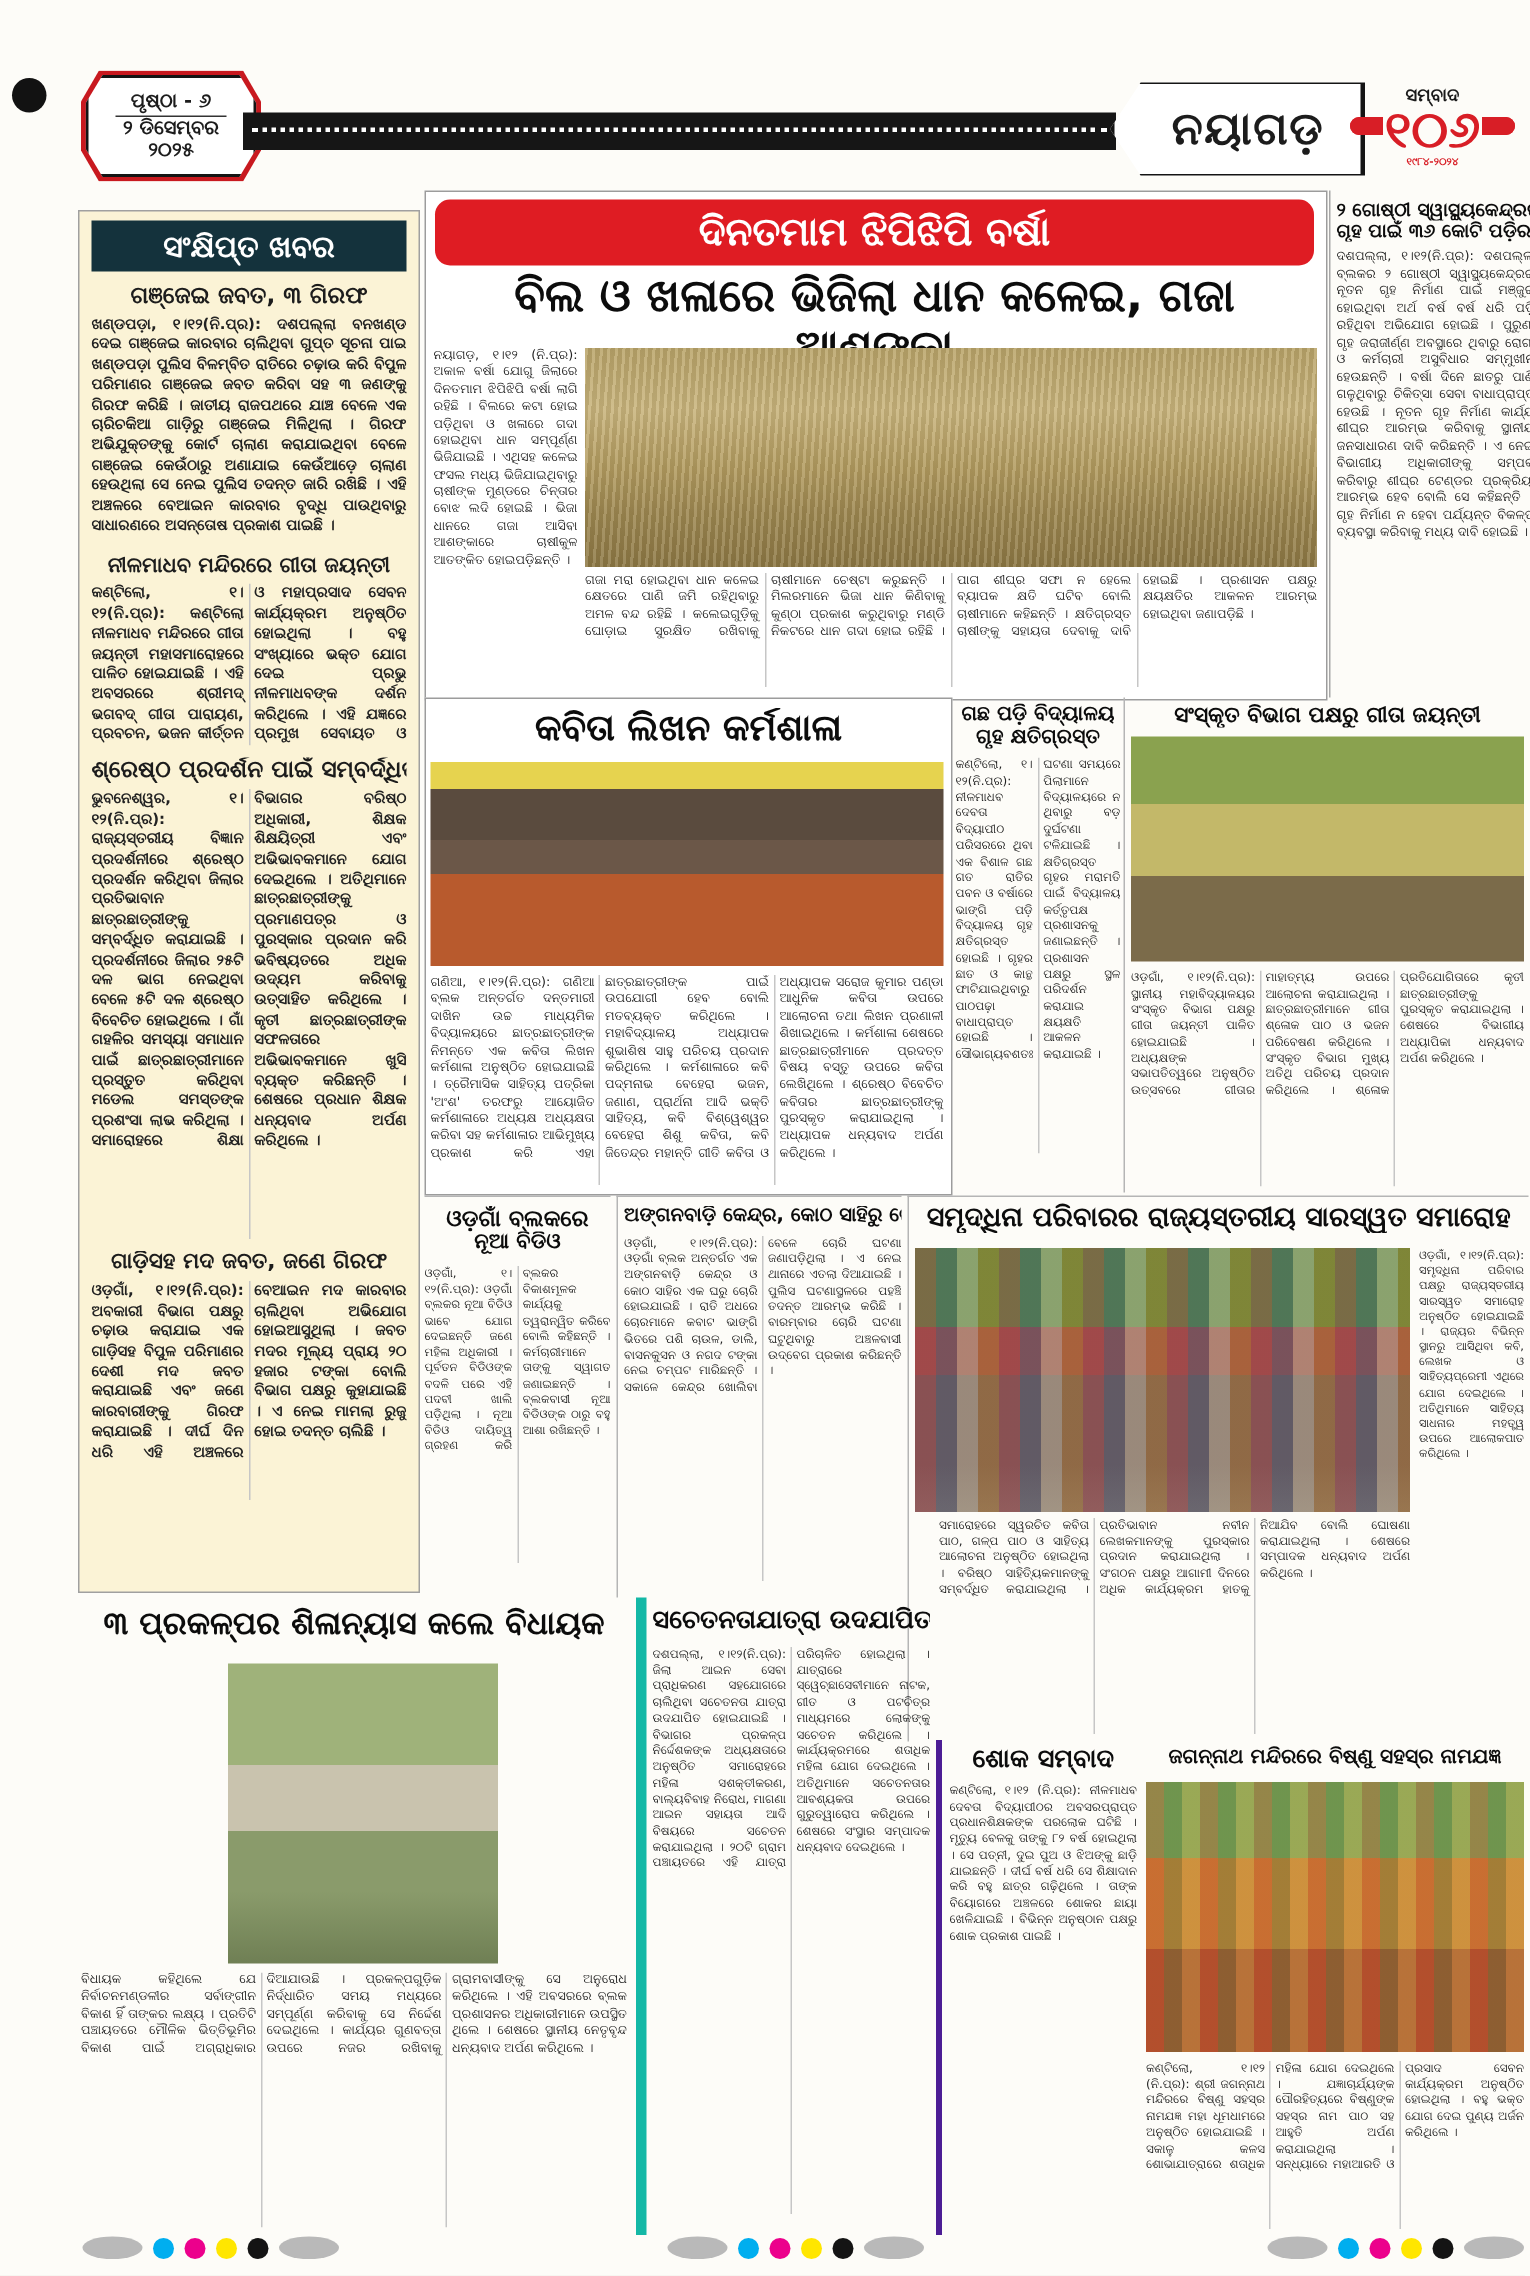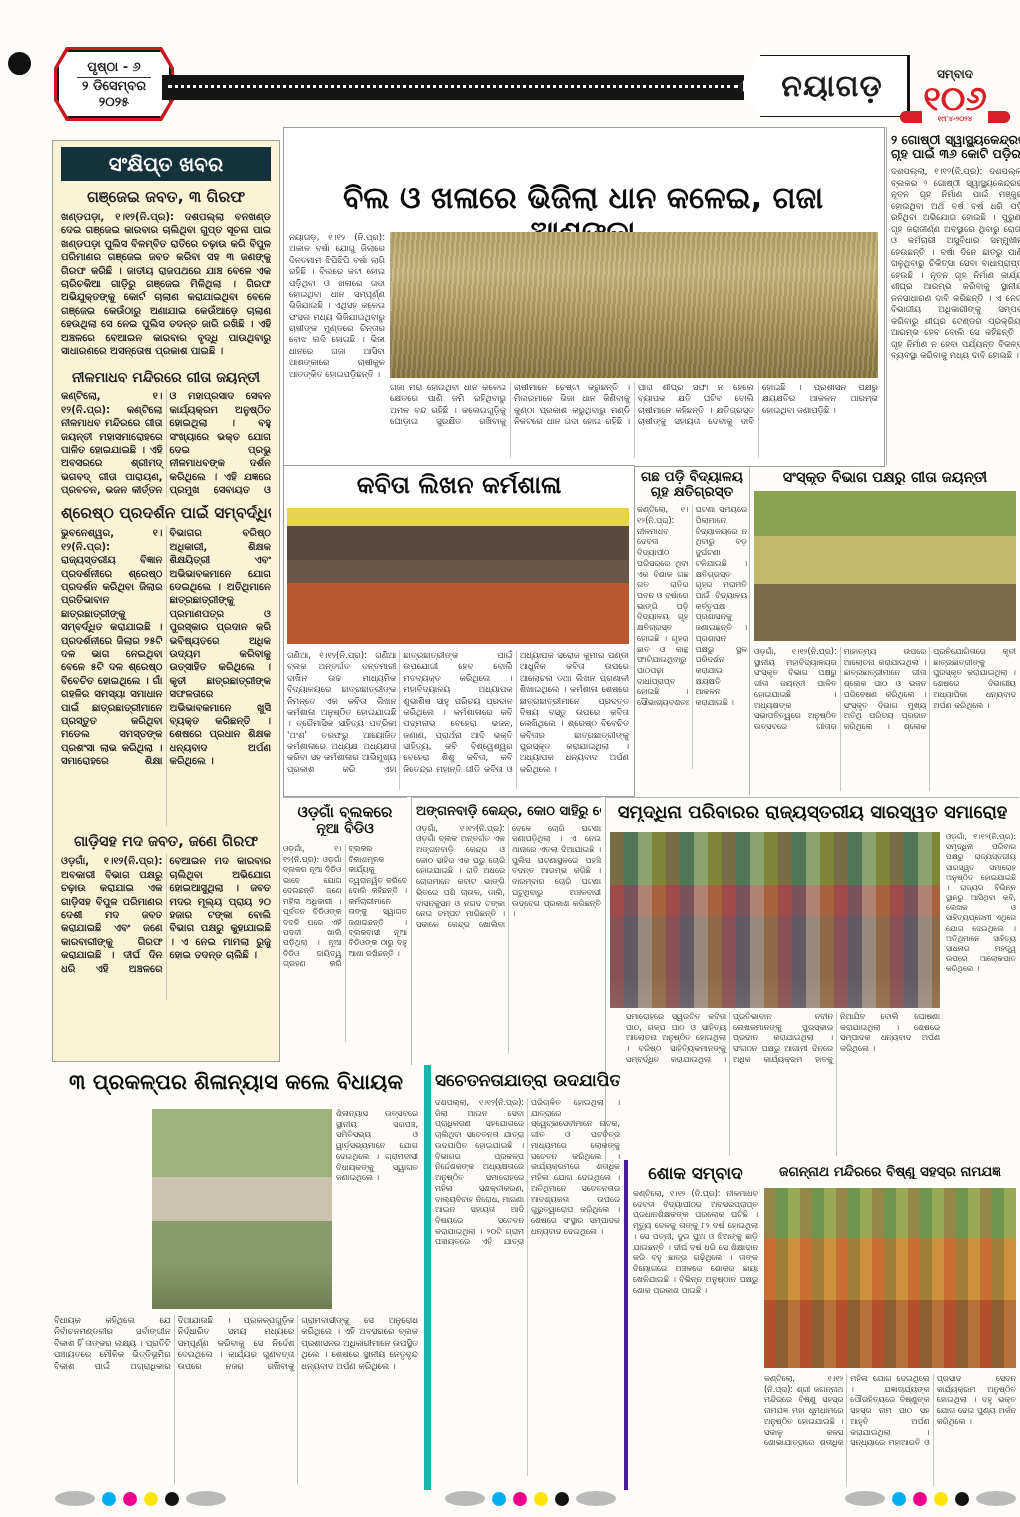--- a/index.html
+++ b/index.html
@@ -22,21 +22,21 @@
          clip-path:polygon(10% 0,90% 0,100% 28%,100% 72%,90% 100%,10% 100%,0 72%,0 28%);
          display:flex;flex-direction:column;align-items:center;justify-content:center;font-weight:bold;}
   #badge .l1{font-size:13px;border-bottom:1px solid #333;padding:0 10px 2px;}
   #badge .l2,#badge .l3{font-size:13px;}
   #band{left:162px;top:75px;width:582px;height:25px;background:#161616;}
   #band .dots{position:absolute;left:6px;right:6px;top:10px;border-top:3px dotted #fff;}
   #pennant{left:740px;top:53px;width:164px;height:60px;background:#fff;border:3px solid #141414;
            clip-path:polygon(0 50%,12% 3%,100% 3%,100% 97%,12% 97%);
            display:flex;align-items:center;justify-content:center;}
   #pennant .t{font-size:30px;font-weight:900;letter-spacing:1px;padding-left:14px;}
-  #logo{left:900px;top:45px;width:110px;height:78px;display:flex;align-items:flex-end;}
+  #logo{left:900px;top:45px;width:110px;height:78px;display:flex;align-items:center;}
   .bracket{width:16px;border:6px solid #d81e26;}
   .bracket.l{border-right:none;border-radius:22px 0 0 22px;}
   .bracket.r{border-left:none;border-radius:0 22px 22px 0;}
   #logo .mid{flex:1;display:flex;flex-direction:column;align-items:center;justify-content:center;line-height:1;}
   #logo .name{font-size:12px;font-weight:bold;color:#1a1a1a;}
   #logo .num{font-size:34px;font-weight:900;color:#d81e26;margin:1px 0;}
   #logo .yrs{font-size:7px;color:#d81e26;font-weight:bold;}
   
   #sidebar{left:52px;top:140px;width:228px;height:922px;background:#fbf3d6;border:1px solid #a0a0a0;
            padding:6px 8px;box-sizing:border-box;}
@@ -100,20 +100,21 @@
     <div class="bt sb-b" style="height:152px">ଖଣ୍ଡପଡ଼ା, ୧।୧୨(ନି.ପ୍ର): ଦଶପଲ୍ଲା ବନଖଣ୍ଡ ଦେଇ ଗଞ୍ଜେଇ କାରବାର ଚାଲିଥିବା ଗୁପ୍ତ ସୂଚନା ପାଇ ଖଣ୍ଡପଡ଼ା ପୁଲିସ ବିଳମ୍ବିତ ରାତିରେ ଚଢ଼ାଉ କରି ବିପୁଳ ପରିମାଣର ଗଞ୍ଜେଇ ଜବତ କରିବା ସହ ୩ ଜଣଙ୍କୁ ଗିରଫ କରିଛି । ଜାତୀୟ ରାଜପଥରେ ଯାଞ୍ଚ ବେଳେ ଏକ ଚାରିଚକିଆ ଗାଡ଼ିରୁ ଗଞ୍ଜେଇ ମିଳିଥିଲା । ଗିରଫ ଅଭିଯୁକ୍ତଙ୍କୁ କୋର୍ଟ ଚାଲାଣ କରାଯାଇଥିବା ବେଳେ ଗଞ୍ଜେଇ କେଉଁଠାରୁ ଅଣାଯାଇ କେଉଁଆଡ଼େ ଚାଲାଣ ହେଉଥିଲା ସେ ନେଇ ପୁଲିସ ତଦନ୍ତ ଜାରି ରଖିଛି । ଏହି ଅଞ୍ଚଳରେ ବେଆଇନ କାରବାର ବୃଦ୍ଧି ପାଉଥିବାରୁ ସାଧାରଣରେ ଅସନ୍ତୋଷ ପ୍ରକାଶ ପାଇଛି ।</div>
     <div class="sb-h nowrap" style="font-size:14px">ନୀଳମାଧବ ମନ୍ଦିରରେ ଗୀତା ଜୟନ୍ତୀ</div>
     <div class="bt sb-b c2" style="height:108px">କଣ୍ଟିଲୋ, ୧।୧୨(ନି.ପ୍ର): କଣ୍ଟିଲୋ ନୀଳମାଧବ ମନ୍ଦିରରେ ଗୀତା ଜୟନ୍ତୀ ମହାସମାରୋହରେ ପାଳିତ ହୋଇଯାଇଛି । ଏହି ଅବସରରେ ଶ୍ରୀମଦ୍ ଭଗବଦ୍ ଗୀତା ପାରାୟଣ, ପ୍ରବଚନ, ଭଜନ କୀର୍ତ୍ତନ ଓ ମହାପ୍ରସାଦ ସେବନ କାର୍ଯ୍ୟକ୍ରମ ଅନୁଷ୍ଠିତ ହୋଇଥିଲା । ବହୁ ସଂଖ୍ୟାରେ ଭକ୍ତ ଯୋଗ ଦେଇ ପ୍ରଭୁ ନୀଳମାଧବଙ୍କ ଦର୍ଶନ କରିଥିଲେ । ଏହି ଯଜ୍ଞରେ ପ୍ରମୁଖ ସେବାୟତ ଓ ମନ୍ଦିର ପରିଚାଳନା କମିଟି ସଦସ୍ୟମାନେ ସହଯୋଗ କରିଥିଲେ ।</div>
     <div class="sb-h nowrap">ଶ୍ରେଷ୍ଠ ପ୍ରଦର୍ଶନ ପାଇଁ ସମ୍ବର୍ଦ୍ଧିତ</div>
     <div class="bt sb-b c2" style="height:300px">ଭୁବନେଶ୍ୱର, ୧।୧୨(ନି.ପ୍ର): ରାଜ୍ୟସ୍ତରୀୟ ବିଜ୍ଞାନ ପ୍ରଦର୍ଶନୀରେ ଶ୍ରେଷ୍ଠ ପ୍ରଦର୍ଶନ କରିଥିବା ଜିଲାର ପ୍ରତିଭାବାନ ଛାତ୍ରଛାତ୍ରୀଙ୍କୁ ସମ୍ବର୍ଦ୍ଧିତ କରାଯାଇଛି । ପ୍ରଦର୍ଶନୀରେ ଜିଲାର ୨୫ଟି ଦଳ ଭାଗ ନେଇଥିବା ବେଳେ ୫ଟି ଦଳ ଶ୍ରେଷ୍ଠ ବିବେଚିତ ହୋଇଥିଲେ । ଗାଁ ଗହଳିର ସମସ୍ୟା ସମାଧାନ ପାଇଁ ଛାତ୍ରଛାତ୍ରୀମାନେ ପ୍ରସ୍ତୁତ କରିଥିବା ମଡେଲ ସମସ୍ତଙ୍କ ପ୍ରଶଂସା ଲାଭ କରିଥିଲା । ସମାରୋହରେ ଶିକ୍ଷା ବିଭାଗର ବରିଷ୍ଠ ଅଧିକାରୀ, ଶିକ୍ଷକ ଶିକ୍ଷୟିତ୍ରୀ ଏବଂ ଅଭିଭାବକମାନେ ଯୋଗ ଦେଇଥିଲେ । ଅତିଥିମାନେ ଛାତ୍ରଛାତ୍ରୀଙ୍କୁ ପ୍ରମାଣପତ୍ର ଓ ପୁରସ୍କାର ପ୍ରଦାନ କରି ଭବିଷ୍ୟତରେ ଅଧିକ ଉଦ୍ୟମ କରିବାକୁ ଉତ୍ସାହିତ କରିଥିଲେ । କୃତୀ ଛାତ୍ରଛାତ୍ରୀଙ୍କ ସଫଳତାରେ ଅଭିଭାବକମାନେ ଖୁସି ବ୍ୟକ୍ତ କରିଛନ୍ତି । ଶେଷରେ ପ୍ରଧାନ ଶିକ୍ଷକ ଧନ୍ୟବାଦ ଅର୍ପଣ କରିଥିଲେ ।</div>
     <div class="sb-h nowrap" style="font-size:14.5px">ଗାଡ଼ିସହ ମଦ ଜବତ, ଜଣେ ଗିରଫ</div>
     <div class="bt sb-b c2" style="height:146px">ଓଡ଼ଗାଁ, ୧।୧୨(ନି.ପ୍ର): ଅବକାରୀ ବିଭାଗ ପକ୍ଷରୁ ଚଢ଼ାଉ କରାଯାଇ ଏକ ଗାଡ଼ିସହ ବିପୁଳ ପରିମାଣର ଦେଶୀ ମଦ ଜବତ କରାଯାଇଛି ଏବଂ ଜଣେ କାରବାରୀଙ୍କୁ ଗିରଫ କରାଯାଇଛି । ଦୀର୍ଘ ଦିନ ଧରି ଏହି ଅଞ୍ଚଳରେ ବେଆଇନ ମଦ କାରବାର ଚାଲିଥିବା ଅଭିଯୋଗ ହୋଇଆସୁଥିଲା । ଜବତ ମଦର ମୂଲ୍ୟ ପ୍ରାୟ ୨୦ ହଜାର ଟଙ୍କା ବୋଲି ବିଭାଗ ପକ୍ଷରୁ କୁହାଯାଇଛି । ଏ ନେଇ ମାମଲା ରୁଜୁ ହୋଇ ତଦନ୍ତ ଚାଲିଛି ।</div>
   </div>
 
   <div class="abs box" id="lead">
+    <div class="abs" id="kicker">ଦିନତମାମ ଝିପିଝିପି ବର୍ଷା</div>
     <div class="abs hl" id="lead-hl">ବିଲ ଓ ଖଳାରେ ଭିଜିଲା ଧାନ କଳେଇ, ଗଜା ଆଶଙ୍କା</div>
     <div class="abs photo" id="paddy"></div>
     <div class="abs bt" style="left:5px;top:104px;width:96px;height:226px;font-size:8.5px">ନୟାଗଡ଼, ୧।୧୨ (ନି.ପ୍ର): ଅକାଳ ବର୍ଷା ଯୋଗୁ ଜିଲାରେ ଦିନତମାମ ଝିପିଝିପି ବର୍ଷା ଲାଗି ରହିଛି । ବିଲରେ କଟା ହୋଇ ପଡ଼ିଥିବା ଓ ଖଳାରେ ଗଦା ହୋଇଥିବା ଧାନ ସମ୍ପୂର୍ଣ୍ଣ ଭିଜିଯାଇଛି । ଏଥିସହ କଳେଇ ଫସଲ ମଧ୍ୟ ଭିଜିଯାଇଥିବାରୁ ଚାଷୀଙ୍କ ମୁଣ୍ଡରେ ଚିନ୍ତାର ବୋଝ ଲଦି ହୋଇଛି । ଭିଜା ଧାନରେ ଗଜା ଆସିବା ଆଶଙ୍କାରେ ଚାଷୀକୁଳ ଆତଙ୍କିତ ହୋଇପଡ଼ିଛନ୍ତି ।</div>
     <div class="abs bt c4" style="left:106px;top:254px;width:488px;height:76px;font-size:8.5px">ଗଜା ମରା ହୋଇଥିବା ଧାନ କଳେଇ କ୍ଷେତରେ ପାଣି ଜମି ରହିଥିବାରୁ ଅମଳ ବନ୍ଦ ରହିଛି । କଲେଇଗୁଡ଼ିକୁ ଘୋଡ଼ାଇ ସୁରକ୍ଷିତ ରଖିବାକୁ ଚାଷୀମାନେ ଚେଷ୍ଟା କରୁଛନ୍ତି । ମିଲରମାନେ ଭିଜା ଧାନ କିଣିବାକୁ କୁଣ୍ଠା ପ୍ରକାଶ କରୁଥିବାରୁ ମଣ୍ଡି ନିକଟରେ ଧାନ ଗଦା ହୋଇ ରହିଛି । ପାଗ ଶୀଘ୍ର ସଫା ନ ହେଲେ ବ୍ୟାପକ କ୍ଷତି ଘଟିବ ବୋଲି ଚାଷୀମାନେ କହିଛନ୍ତି । କ୍ଷତିଗ୍ରସ୍ତ ଚାଷୀଙ୍କୁ ସହାୟତା ଦେବାକୁ ଦାବି ହୋଇଛି । ପ୍ରଶାସନ ପକ୍ଷରୁ କ୍ଷୟକ୍ଷତିର ଆକଳନ ଆରମ୍ଭ ହୋଇଥିବା ଜଣାପଡ଼ିଛି ।</div>
   </div>
 
   <div class="abs" style="left:886px;top:127px;width:132px;height:338px;border-left:1px solid #a8a8a8;padding-left:4px">
     <div class="hl nowrap" style="font-size:12.5px;margin-top:6px">୨ ଗୋଷ୍ଠୀ ସ୍ୱାସ୍ଥ୍ୟକେନ୍ଦ୍ରର ନୂତନ</div>
     <div class="hl nowrap" style="font-size:12.5px">ଗୃହ ପାଇଁ ୩୬ କୋଟି ପଡ଼ିରହିଛି</div>
     <div class="bt" style="height:284px;margin-top:5px;font-size:8.6px">ଦଶପଲ୍ଲା, ୧।୧୨(ନି.ପ୍ର): ଦଶପଲ୍ଲା ବ୍ଲକର ୨ ଗୋଷ୍ଠୀ ସ୍ୱାସ୍ଥ୍ୟକେନ୍ଦ୍ରର ନୂତନ ଗୃହ ନିର୍ମାଣ ପାଇଁ ମଞ୍ଜୁର ହୋଇଥିବା ଅର୍ଥ ବର୍ଷ ବର୍ଷ ଧରି ପଡ଼ି ରହିଥିବା ଅଭିଯୋଗ ହୋଇଛି । ପୁରୁଣା ଗୃହ ଜରାଜୀର୍ଣ୍ଣ ଅବସ୍ଥାରେ ଥିବାରୁ ରୋଗୀ ଓ କର୍ମଚାରୀ ଅସୁବିଧାର ସମ୍ମୁଖୀନ ହେଉଛନ୍ତି । ବର୍ଷା ଦିନେ ଛାତରୁ ପାଣି ଗଳୁଥିବାରୁ ଚିକିତ୍ସା ସେବା ବାଧାପ୍ରାପ୍ତ ହେଉଛି । ନୂତନ ଗୃହ ନିର୍ମାଣ କାର୍ଯ୍ୟ ଶୀଘ୍ର ଆରମ୍ଭ କରିବାକୁ ସ୍ଥାନୀୟ ଜନସାଧାରଣ ଦାବି କରିଛନ୍ତି । ଏ ନେଇ ବିଭାଗୀୟ ଅଧିକାରୀଙ୍କୁ ସମ୍ପର୍କ କରିବାରୁ ଶୀଘ୍ର ଟେଣ୍ଡର ପ୍ରକ୍ରିୟା ଆରମ୍ଭ ହେବ ବୋଲି ସେ କହିଛନ୍ତି । ଗୃହ ନିର୍ମାଣ ନ ହେବା ପର୍ଯ୍ୟନ୍ତ ବିକଳ୍ପ ବ୍ୟବସ୍ଥା କରିବାକୁ ମଧ୍ୟ ଦାବି ହୋଇଛି ।</div>
@@ -151,21 +152,20 @@
   <div class="abs" style="left:605px;top:797px;width:413px;height:363px;border-top:1px solid #b5b5b5;border-left:1px solid #b5b5b5">
     <div class="abs hl nowrap" style="left:0;top:4px;width:100%;font-size:18px">ସମୃଦ୍ଧିନା ପରିବାରର ରାଜ୍ୟସ୍ତରୀୟ ସାରସ୍ୱତ ସମାରୋହ</div>
     <div class="abs photo" id="ph-group" style="left:4px;top:34px;width:330px;height:176px"></div>
     <div class="abs bt" style="left:340px;top:34px;width:70px;height:322px;font-size:7.6px">ଓଡ଼ଗାଁ, ୧।୧୨(ନି.ପ୍ର): ସମୃଦ୍ଧିନା ପରିବାର ପକ୍ଷରୁ ରାଜ୍ୟସ୍ତରୀୟ ସାରସ୍ୱତ ସମାରୋହ ଅନୁଷ୍ଠିତ ହୋଇଯାଇଛି । ରାଜ୍ୟର ବିଭିନ୍ନ ସ୍ଥାନରୁ ଆସିଥିବା କବି, ଲେଖକ ଓ ସାହିତ୍ୟପ୍ରେମୀ ଏଥିରେ ଯୋଗ ଦେଇଥିଲେ । ଅତିଥିମାନେ ସାହିତ୍ୟ ସାଧନାର ମହତ୍ତ୍ୱ ଉପରେ ଆଲୋକପାତ କରିଥିଲେ ।</div>
     <div class="abs bt c3" style="left:20px;top:214px;width:314px;height:144px;font-size:8px">ସମାରୋହରେ ସ୍ୱରଚିତ କବିତା ପାଠ, ଗଳ୍ପ ପାଠ ଓ ସାହିତ୍ୟ ଆଲୋଚନା ଅନୁଷ୍ଠିତ ହୋଇଥିଲା । ବରିଷ୍ଠ ସାହିତ୍ୟିକମାନଙ୍କୁ ସମ୍ବର୍ଦ୍ଧିତ କରାଯାଇଥିଲା । ପ୍ରତିଭାବାନ ନବୀନ ଲେଖକମାନଙ୍କୁ ପୁରସ୍କାର ପ୍ରଦାନ କରାଯାଇଥିଲା । ସଂଗଠନ ପକ୍ଷରୁ ଆଗାମୀ ଦିନରେ ଅଧିକ କାର୍ଯ୍ୟକ୍ରମ ହାତକୁ ନିଆଯିବ ବୋଲି ଘୋଷଣା କରାଯାଇଥିଲା । ଶେଷରେ ସମ୍ପାଦକ ଧନ୍ୟବାଦ ଅର୍ପଣ କରିଥିଲେ ।</div>
   </div>
 
   <div class="abs" style="left:52px;top:1065px;width:368px;height:425px">
     <div class="hl nowrap" style="font-size:21px;margin-top:6px">୩ ପ୍ରକଳ୍ପର ଶିଳାନ୍ୟାସ କଲେ ବିଧାୟକ</div>
     <div class="abs photo" id="ph-foundation" style="left:100px;top:44px;width:180px;height:200px"></div>
-    <div class="abs bt" style="left:284px;top:44px;width:82px;height:200px;font-size:8px">ଶିଳାନ୍ୟାସ ଉତ୍ସବରେ ସ୍ଥାନୀୟ ସରପଞ୍ଚ, ସମିତିସଭ୍ୟ ଓ ୱାର୍ଡ଼ସଭ୍ୟମାନେ ଯୋଗ ଦେଇଥିଲେ । ଗ୍ରାମବାସୀ ବିଧାୟକଙ୍କୁ ସ୍ୱାଗତ ଜଣାଇଥିଲେ ।</div>
     <div class="abs bt c3" style="left:2px;top:250px;width:364px;height:170px;font-size:8.5px">ବିଧାୟକ କହିଥିଲେ ଯେ ନିର୍ବାଚନମଣ୍ଡଳୀର ସର୍ବାଙ୍ଗୀନ ବିକାଶ ହିଁ ତାଙ୍କର ଲକ୍ଷ୍ୟ । ପ୍ରତିଟି ପଞ୍ଚାୟତରେ ମୌଳିକ ଭିତ୍ତିଭୂମିର ବିକାଶ ପାଇଁ ଅଗ୍ରାଧିକାର ଦିଆଯାଉଛି । ପ୍ରକଳ୍ପଗୁଡ଼ିକ ନିର୍ଦ୍ଧାରିତ ସମୟ ମଧ୍ୟରେ ସମ୍ପୂର୍ଣ୍ଣ କରିବାକୁ ସେ ନିର୍ଦ୍ଦେଶ ଦେଇଥିଲେ । କାର୍ଯ୍ୟର ଗୁଣବତ୍ତା ଉପରେ ନଜର ରଖିବାକୁ ଗ୍ରାମବାସୀଙ୍କୁ ସେ ଅନୁରୋଧ କରିଥିଲେ । ଏହି ଅବସରରେ ବ୍ଲକ ପ୍ରଶାସନର ଅଧିକାରୀମାନେ ଉପସ୍ଥିତ ଥିଲେ । ଶେଷରେ ସ୍ଥାନୀୟ ନେତୃବୃନ୍ଦ ଧନ୍ୟବାଦ ଅର୍ପଣ କରିଥିଲେ ।</div>
   </div>
 
   <div class="abs" style="left:424px;top:1065px;width:196px;height:425px;border-left:7px solid #14b8a6;padding-left:4px;box-sizing:border-box">
     <div class="hl nowrap" style="font-size:17px;margin-top:6px">ସଚେତନତାଯାତ୍ରା ଉଦଯାପିତ</div>
     <div class="bt c2" style="height:378px;margin-top:8px;font-size:8px">ଦଶପଲ୍ଲା, ୧।୧୨(ନି.ପ୍ର): ଜିଲା ଆଇନ ସେବା ପ୍ରାଧିକରଣ ସହଯୋଗରେ ଚାଲିଥିବା ସଚେତନତା ଯାତ୍ରା ଉଦଯାପିତ ହୋଇଯାଇଛି । ବିଭାଗର ପ୍ରକଳ୍ପ ନିର୍ଦ୍ଦେଶକଙ୍କ ଅଧ୍ୟକ୍ଷତାରେ ଅନୁଷ୍ଠିତ ସମାରୋହରେ ମହିଳା ସଶକ୍ତୀକରଣ, ବାଲ୍ୟବିବାହ ନିରୋଧ, ମାଗଣା ଆଇନ ସହାୟତା ଆଦି ବିଷୟରେ ସଚେତନ କରାଯାଇଥିଲା । ୨୦ଟି ଗ୍ରାମ ପଞ୍ଚାୟତରେ ଏହି ଯାତ୍ରା ପରିଚାଳିତ ହୋଇଥିଲା । ଯାତ୍ରାରେ ସ୍ୱେଚ୍ଛାସେବୀମାନେ ନାଟକ, ଗୀତ ଓ ପଟଚିତ୍ର ମାଧ୍ୟମରେ ଲୋକଙ୍କୁ ସଚେତନ କରିଥିଲେ । କାର୍ଯ୍ୟକ୍ରମରେ ଶତାଧିକ ମହିଳା ଯୋଗ ଦେଇଥିଲେ । ଅତିଥିମାନେ ସଚେତନତାର ଆବଶ୍ୟକତା ଉପରେ ଗୁରୁତ୍ୱାରୋପ କରିଥିଲେ । ଶେଷରେ ସଂସ୍ଥାର ସମ୍ପାଦକ ଧନ୍ୟବାଦ ଦେଇଥିଲେ ।</div>
   </div>
 
   <div class="abs" style="left:624px;top:1160px;width:134px;height:330px;border-left:4px solid #4c1d95;padding-left:5px;box-sizing:border-box">
     <div class="hl nowrap" style="font-size:17px;margin-top:4px">ଶୋକ ସମ୍ବାଦ</div>

